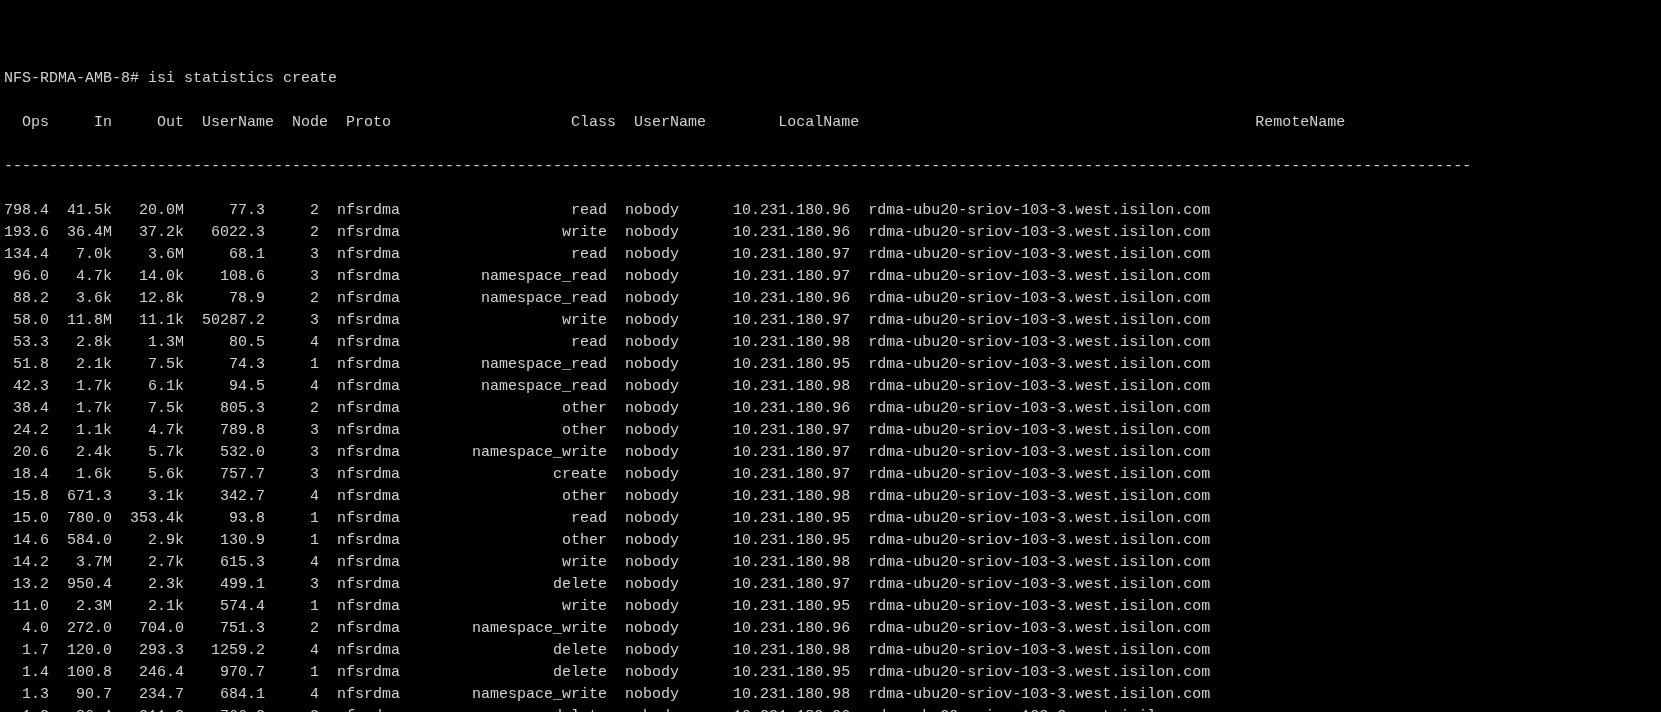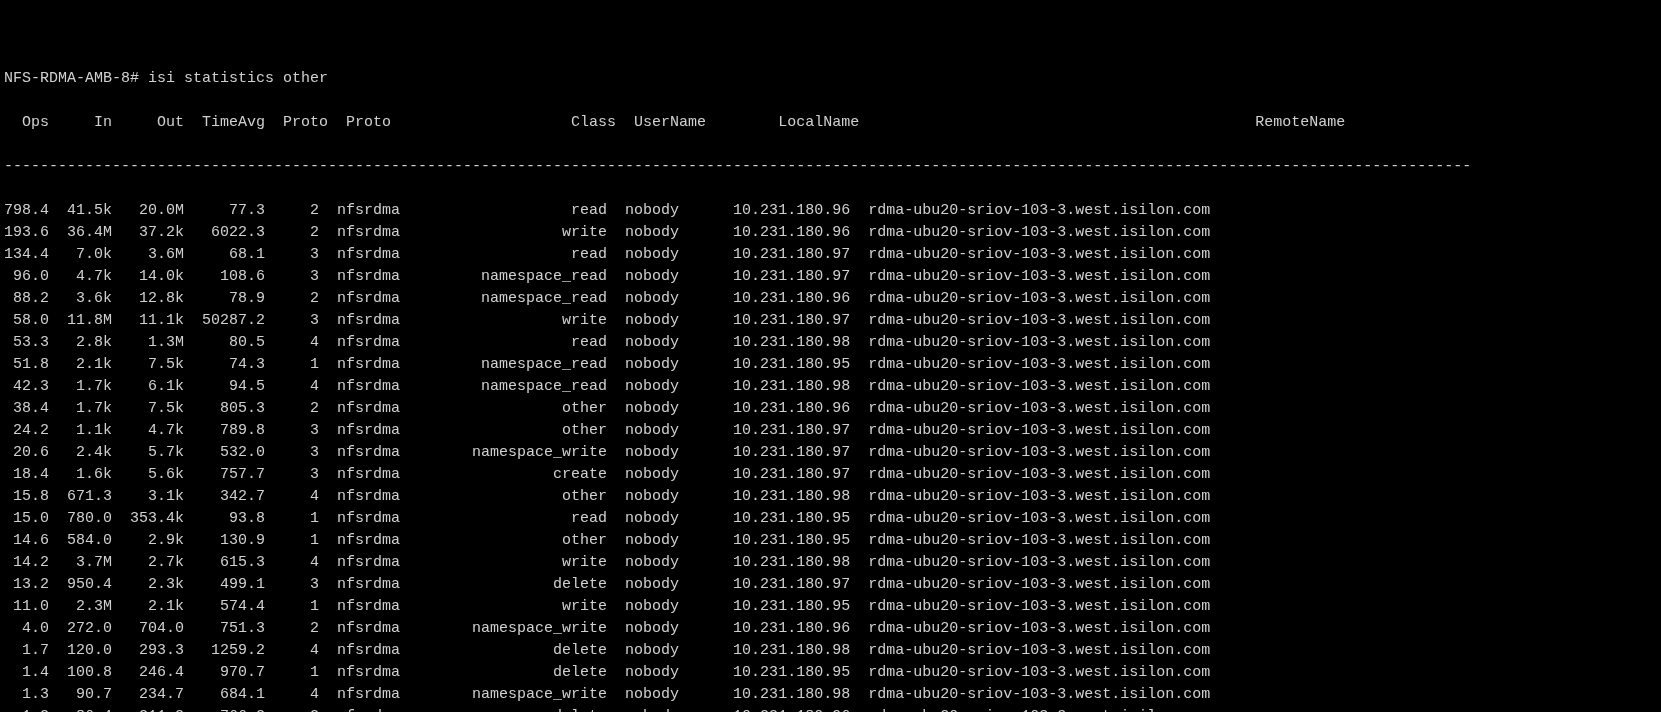--- a/index.html
+++ b/index.html
@@ -18,20 +18,20 @@
   }
   .prompt-line { }
   .header-row { }
   .dashes { color: #d0d0d0; }
   .row { }
 </style>
 </head>
 <body>
 
 
-<div class="prompt-line"><span>NFS-RDMA-AMB-8#</span> <span>isi statistics other</span></div>
-<div class="header-row">  Ops     In     Out  TimeAvg  Proto  Proto                    Class  UserName        LocalName                                            RemoteName</div>
+<div class="prompt-line"><span>NFS-RDMA-AMB-8#</span> <span>isi statistics create</span></div>
+<div class="header-row">  Ops     In     Out  UserName  Node  Proto                    Class  UserName        LocalName                                            RemoteName</div>
 <div class="dashes">-------------------------------------------------------------------------------------------------------------------------------------------------------------------</div>
 <div id="rows-container"><div class="row">798.4  41.5k   20.0M     77.3     2  nfsrdma                   read  nobody      10.231.180.96  rdma-ubu20-sriov-103-3.west.isilon.com              </div><div class="row">193.6  36.4M   37.2k   6022.3     2  nfsrdma                  write  nobody      10.231.180.96  rdma-ubu20-sriov-103-3.west.isilon.com              </div><div class="row">134.4   7.0k    3.6M     68.1     3  nfsrdma                   read  nobody      10.231.180.97  rdma-ubu20-sriov-103-3.west.isilon.com              </div><div class="row"> 96.0   4.7k   14.0k    108.6     3  nfsrdma         namespace_read  nobody      10.231.180.97  rdma-ubu20-sriov-103-3.west.isilon.com              </div><div class="row"> 88.2   3.6k   12.8k     78.9     2  nfsrdma         namespace_read  nobody      10.231.180.96  rdma-ubu20-sriov-103-3.west.isilon.com              </div><div class="row"> 58.0  11.8M   11.1k  50287.2     3  nfsrdma                  write  nobody      10.231.180.97  rdma-ubu20-sriov-103-3.west.isilon.com              </div><div class="row"> 53.3   2.8k    1.3M     80.5     4  nfsrdma                   read  nobody      10.231.180.98  rdma-ubu20-sriov-103-3.west.isilon.com              </div><div class="row"> 51.8   2.1k    7.5k     74.3     1  nfsrdma         namespace_read  nobody      10.231.180.95  rdma-ubu20-sriov-103-3.west.isilon.com              </div><div class="row"> 42.3   1.7k    6.1k     94.5     4  nfsrdma         namespace_read  nobody      10.231.180.98  rdma-ubu20-sriov-103-3.west.isilon.com              </div><div class="row"> 38.4   1.7k    7.5k    805.3     2  nfsrdma                  other  nobody      10.231.180.96  rdma-ubu20-sriov-103-3.west.isilon.com              </div><div class="row"> 24.2   1.1k    4.7k    789.8     3  nfsrdma                  other  nobody      10.231.180.97  rdma-ubu20-sriov-103-3.west.isilon.com              </div><div class="row"> 20.6   2.4k    5.7k    532.0     3  nfsrdma        namespace_write  nobody      10.231.180.97  rdma-ubu20-sriov-103-3.west.isilon.com              </div><div class="row"> 18.4   1.6k    5.6k    757.7     3  nfsrdma                 create  nobody      10.231.180.97  rdma-ubu20-sriov-103-3.west.isilon.com              </div><div class="row"> 15.8  671.3    3.1k    342.7     4  nfsrdma                  other  nobody      10.231.180.98  rdma-ubu20-sriov-103-3.west.isilon.com              </div><div class="row"> 15.0  780.0  353.4k     93.8     1  nfsrdma                   read  nobody      10.231.180.95  rdma-ubu20-sriov-103-3.west.isilon.com              </div><div class="row"> 14.6  584.0    2.9k    130.9     1  nfsrdma                  other  nobody      10.231.180.95  rdma-ubu20-sriov-103-3.west.isilon.com              </div><div class="row"> 14.2   3.7M    2.7k    615.3     4  nfsrdma                  write  nobody      10.231.180.98  rdma-ubu20-sriov-103-3.west.isilon.com              </div><div class="row"> 13.2  950.4    2.3k    499.1     3  nfsrdma                 delete  nobody      10.231.180.97  rdma-ubu20-sriov-103-3.west.isilon.com              </div><div class="row"> 11.0   2.3M    2.1k    574.4     1  nfsrdma                  write  nobody      10.231.180.95  rdma-ubu20-sriov-103-3.west.isilon.com              </div><div class="row">  4.0  272.0   704.0    751.3     2  nfsrdma        namespace_write  nobody      10.231.180.96  rdma-ubu20-sriov-103-3.west.isilon.com              </div><div class="row">  1.7  120.0   293.3   1259.2     4  nfsrdma                 delete  nobody      10.231.180.98  rdma-ubu20-sriov-103-3.west.isilon.com              </div><div class="row">  1.4  100.8   246.4    970.7     1  nfsrdma                 delete  nobody      10.231.180.95  rdma-ubu20-sriov-103-3.west.isilon.com              </div><div class="row">  1.3   90.7   234.7    684.1     4  nfsrdma        namespace_write  nobody      10.231.180.98  rdma-ubu20-sriov-103-3.west.isilon.com              </div><div class="row">  1.2   86.4   211.2    766.2     2  nfsrdma                 delete  nobody      10.231.180.96  rdma-ubu20-sriov-103-3.west.isilon.com              </div></div>
 
 
 
 
 
 </body></html>

